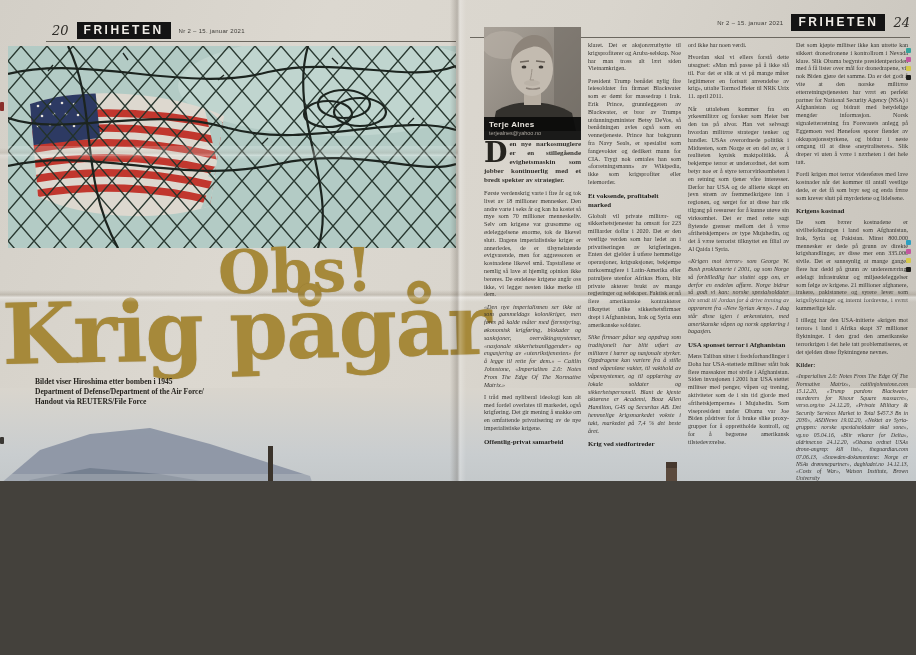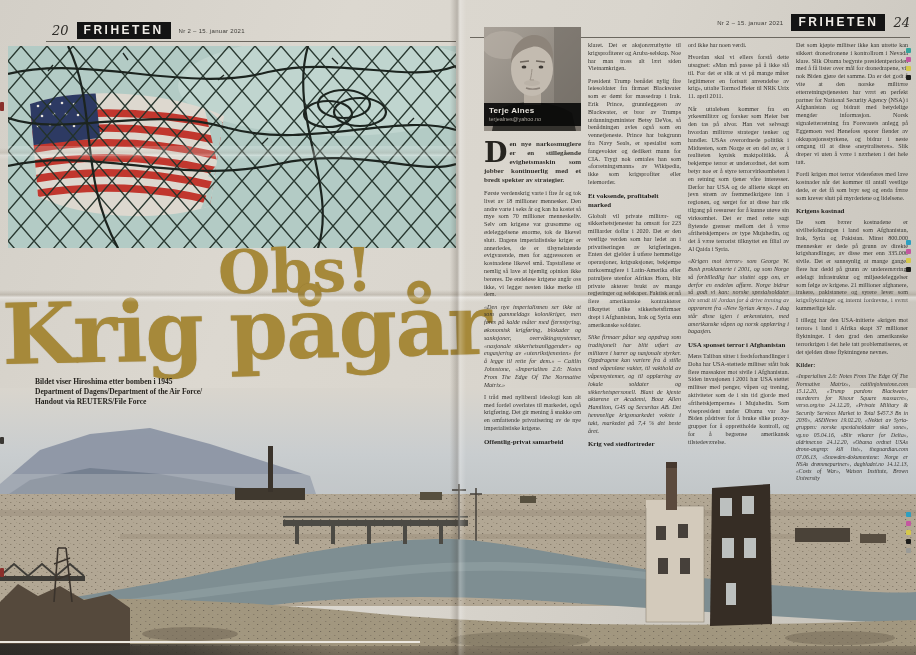--- a/index.html
+++ b/index.html
@@ -1,16 +1,16 @@
 <!DOCTYPE html>
 <html><head>
 <meta charset="utf-8">
 <style>
   html,body{margin:0;padding:0;background:#44413c;font-family:"Liberation Sans",sans-serif;}
-  #stage{position:relative;width:916px;height:655px;overflow:hidden;
+  #stage{position:relative;width:916px;height:481px;overflow:hidden;
          background:linear-gradient(112deg,#d3cfc7 0%,#dcd8d0 30%,#d9d5cd 55%,#cdc9c1 82%,#c6c2ba 100%);}
   .abs{position:absolute;}
 
   
   .pageno{font-family:"DejaVu Serif",serif;font-style:italic;font-size:13px;color:#2d2b27;}
   .mast{display:inline-block;background:#141414;color:#efece6;font-weight:bold;
         letter-spacing:2.5px;padding:2px 7px 3px;font-size:12px;line-height:1;}
   .dateline{font-size:6px;color:#3c3a36;letter-spacing:.3px;}
   .hrule{height:1px;background:#6b675f;}
 
@@ -199,21 +199,21 @@
       <path d="M40,25 l5,-6 M120,14 l-5,-7 M210,34 l6,-5 M330,18 l-6,-6 M90,80 l6,5 M260,92 l-6,6 M400,78 l6,-6"></path>
     </g>
     <rect x="0" y="100" width="448" height="10" fill="#ffffff" opacity=".18"></rect>
   </svg>
 
   <div class="abs hl hl-kicker" style="left:218px;top:236px;">Obs!</div>
   <div class="abs hl hl-title" style="left:2px;top:280px;">Krig pågår</div>
 
   <div class="abs caption" style="left:35px;top:377px;width:240px;">
     <div>Bildet viser Hiroshima etter bomben i 1945</div>
-    <div>Department of Dagens/Department of the Air Force/</div>
+    <div>Department of Defense/Department of the Air Force/</div>
     <div>Handout via REUTERS/File Force</div>
   </div>
 
   <div class="abs" style="left:560px;top:14px;width:350px;display:flex;align-items:center;justify-content:flex-end;gap:8px;">
     <span class="dateline">Nr 2 – 15. januar 2021</span>
     <span class="mast">FRIHETEN</span>
     <span class="pageno">24</span>
   </div>
   <div class="abs hrule" style="left:470px;top:37px;width:440px;"></div>
 
@@ -233,21 +233,21 @@
     <path d="M27,36 C27,16 42,7 51,8 C66,9 70,22 69,33 C64,24 56,18 48,20 C38,22 30,28 27,36 Z" fill="#8d847a"></path>
     <g fill="#3c3833">
       <ellipse cx="40" cy="40" rx="2.4" ry="1.5"></ellipse>
         <ellipse cx="57" cy="40" rx="2.4" ry="1.5"></ellipse>
     </g>
     <path d="M36,35 L45,34 M52,34 L61,35" stroke="#6f675e" stroke-width="1.4" fill="none"></path>
     <path d="M48,42 C47.5,47 47,51 46,53 L50,53" stroke="#9a9186" stroke-width="1" fill="none"></path>
     <path d="M42,61 C46,62.5 51,62.5 56,61" stroke="#8a8178" stroke-width="1.4" fill="none"></path>
     <ellipse cx="48" cy="56" rx="8" ry="3" fill="#b2a99d" opacity=".5"></ellipse>
   </svg>
-  <div class="abs byline-band" style="left:484px;top:103px;width:87px;">
+  <div class="abs byline-band" style="left:484px;top:117px;width:87px;">
     <div class="byline-name">Terje Alnes</div>
     <div class="byline-mail">terjealnes@yahoo.no</div>
   </div>
 
   <div class="col abs" style="left:484px;top:140px;width:97px;height:310px;">
     <p class="intro"><span class="dropcap">D</span><span>en nye narkosmuglere er en stillegående evighetsmaskin som jobber kontinuerlig med et bredt spekter av strategier.</span></p>
     <p>Første verdenskrig varte i fire år og tok livet av 18 millioner mennesker. Den andre varte i seks år og kan ha kostet så mye som 70 millioner menneskeliv. Selv om krigene var grusomme og ødeleggelsene enorme, tok de likevel slutt. Dagens imperialistiske kriger er annerledes, de er tilsynelatende evigvarende, men for aggressoren er kostnadene likevel små. Tapstallene er nemlig så lave at hjemlig opinion ikke berøres. De endeløse krigene angår oss ikke, vi legger nesten ikke merke til dem.</p>
     <p class="italic">«Den nye imperialismen ser ikke ut som gammeldags kolonikriger, men føres på kalde måter med fjernstyring, økonomisk krigføring, blokader og sanksjoner, overvåkingssystemer, «nasjonale sikkerhetsanliggender» og engasjering av «utenrikstjenesten» for å legge til rette for dem.» – Caitlin Johnstone, «Imperialism 2.0: Notes From The Edge Of The Normative Matrix.»</p>
     <p>I tråd med nyliberal ideologi kan alt med fordel overlates til markedet, også krigføring. Det gir mening å snakke om en omfattende privatisering av de nye imperialistiske krigene.</p>
     <p class="sub">Offentlig-privat samarbeid</p>

